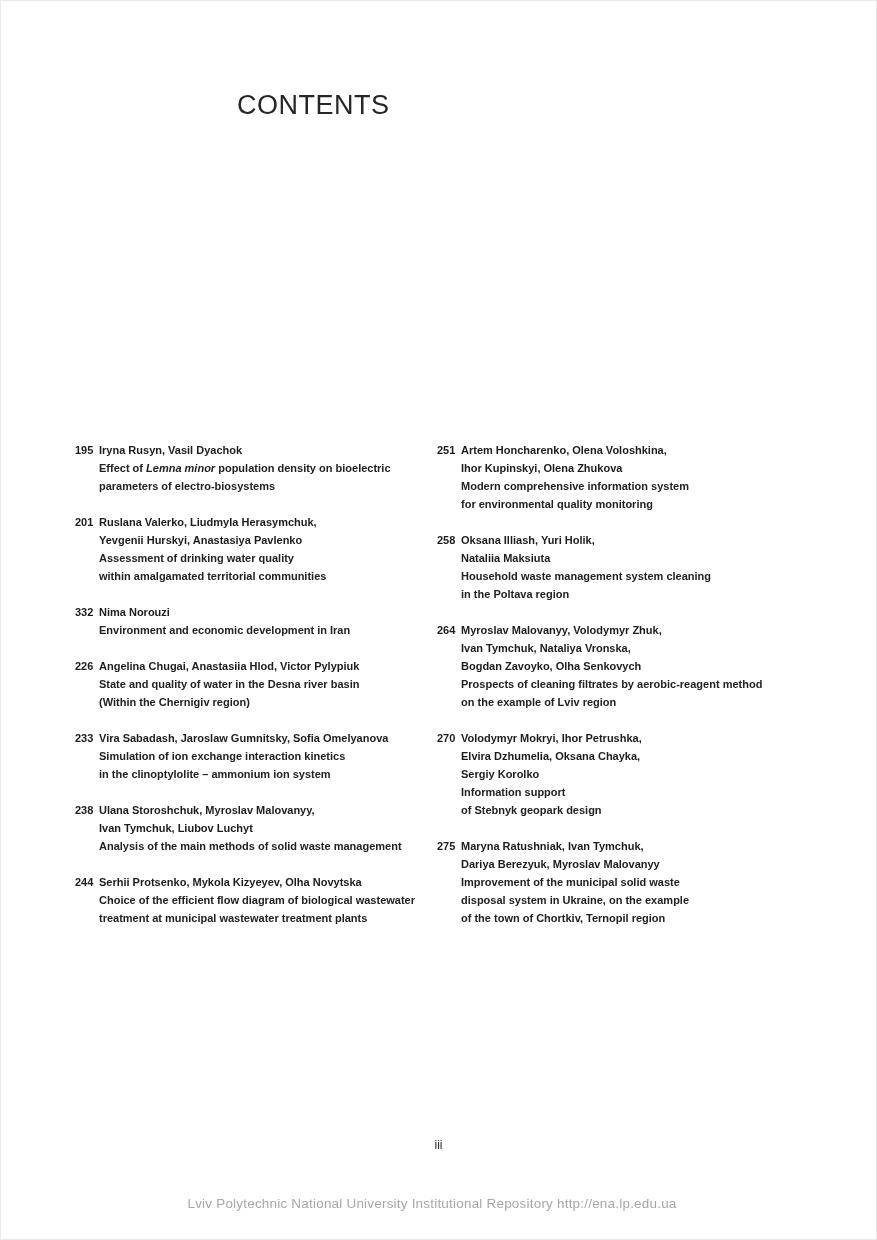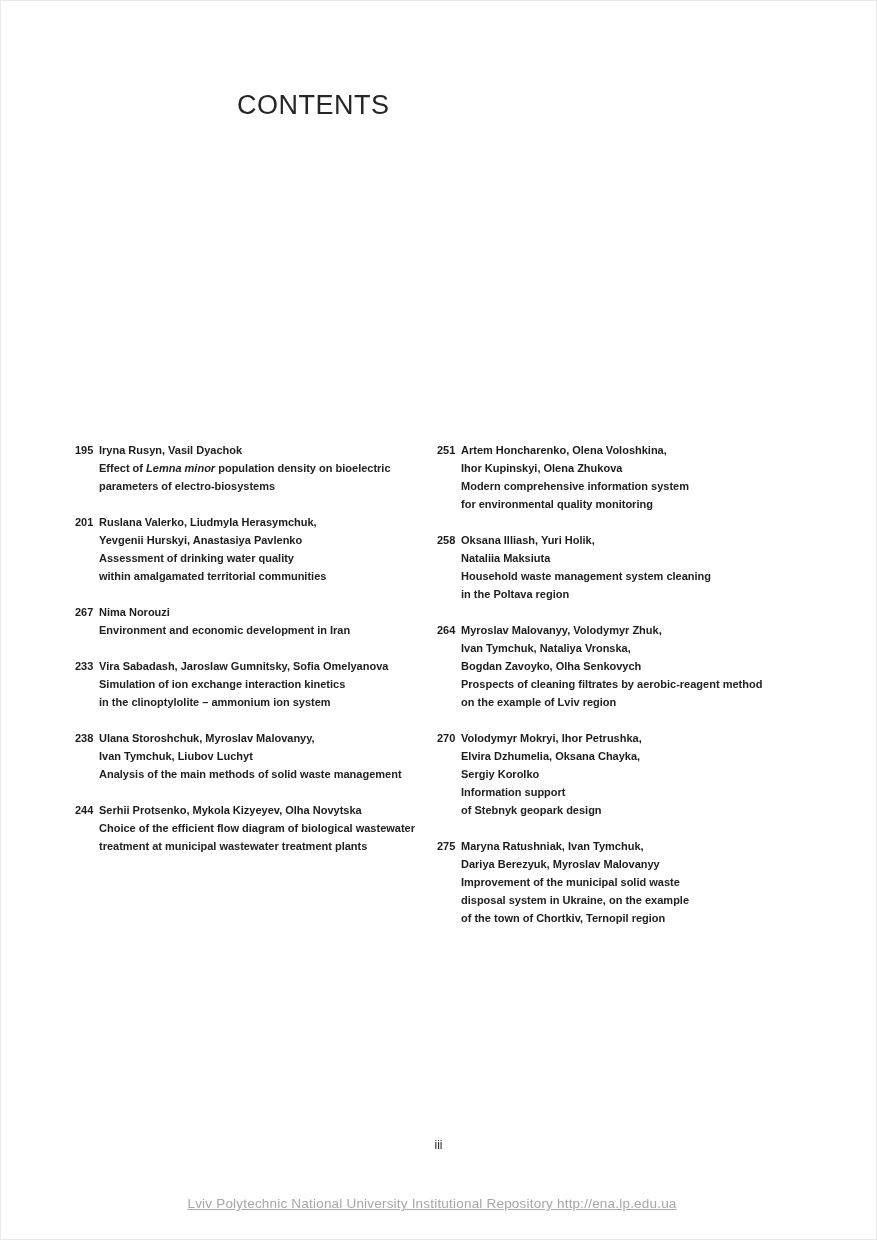--- a/index.html
+++ b/index.html
@@ -62,21 +62,20 @@
     color: #2a2a2a;
   }
   .footer {
     position: absolute;
     top: 1196px;
     left: 0;
     width: 864px;
     text-align: center;
     font-size: 13.5px;
     letter-spacing: 0.2px;
-    text-decoration: underline;
   }
 </style>
 </head>
 <body>
 
 <div class="page">
   <h1 class="title">CONTENTS</h1>
 
   <div class="toc">
     <div class="col">
@@ -88,24 +87,31 @@
           </div>
         </div>
         <div class="entry">
           <div class="entry-page">201</div>
           <div class="entry-body">
             <div class="entry-authors">Ruslana Valerko, Liudmyla Herasymchuk,<br>Yevgenii Hurskyi, Anastasiya Pavlenko</div>
             <div class="entry-title"><span>Assessment of drinking water quality</span><br><span>within amalgamated territorial communities</span></div>
           </div>
         </div>
         <div class="entry">
-          <div class="entry-page">267</div>
+          <div class="entry-page">332</div>
           <div class="entry-body">
             <div class="entry-authors">Nima Norouzi</div>
             <div class="entry-title"><span>Environment and economic development in Iran</span></div>
+          </div>
+        </div>
+        <div class="entry">
+          <div class="entry-page">226</div>
+          <div class="entry-body">
+            <div class="entry-authors">Angelina Chugai, Anastasiia Hlod, Victor Pylypiuk</div>
+            <div class="entry-title"><span>State and quality of water in the Desna river basin</span><br><span>(Within the Chernigiv region)</span></div>
           </div>
         </div>
         <div class="entry">
           <div class="entry-page">233</div>
           <div class="entry-body">
             <div class="entry-authors">Vira Sabadash, Jaroslaw Gumnitsky, Sofia Omelyanova</div>
             <div class="entry-title"><span>Simulation of ion exchange interaction kinetics</span><br><span>in the clinoptylolite – ammonium ion system</span></div>
           </div>
         </div>
         <div class="entry">

